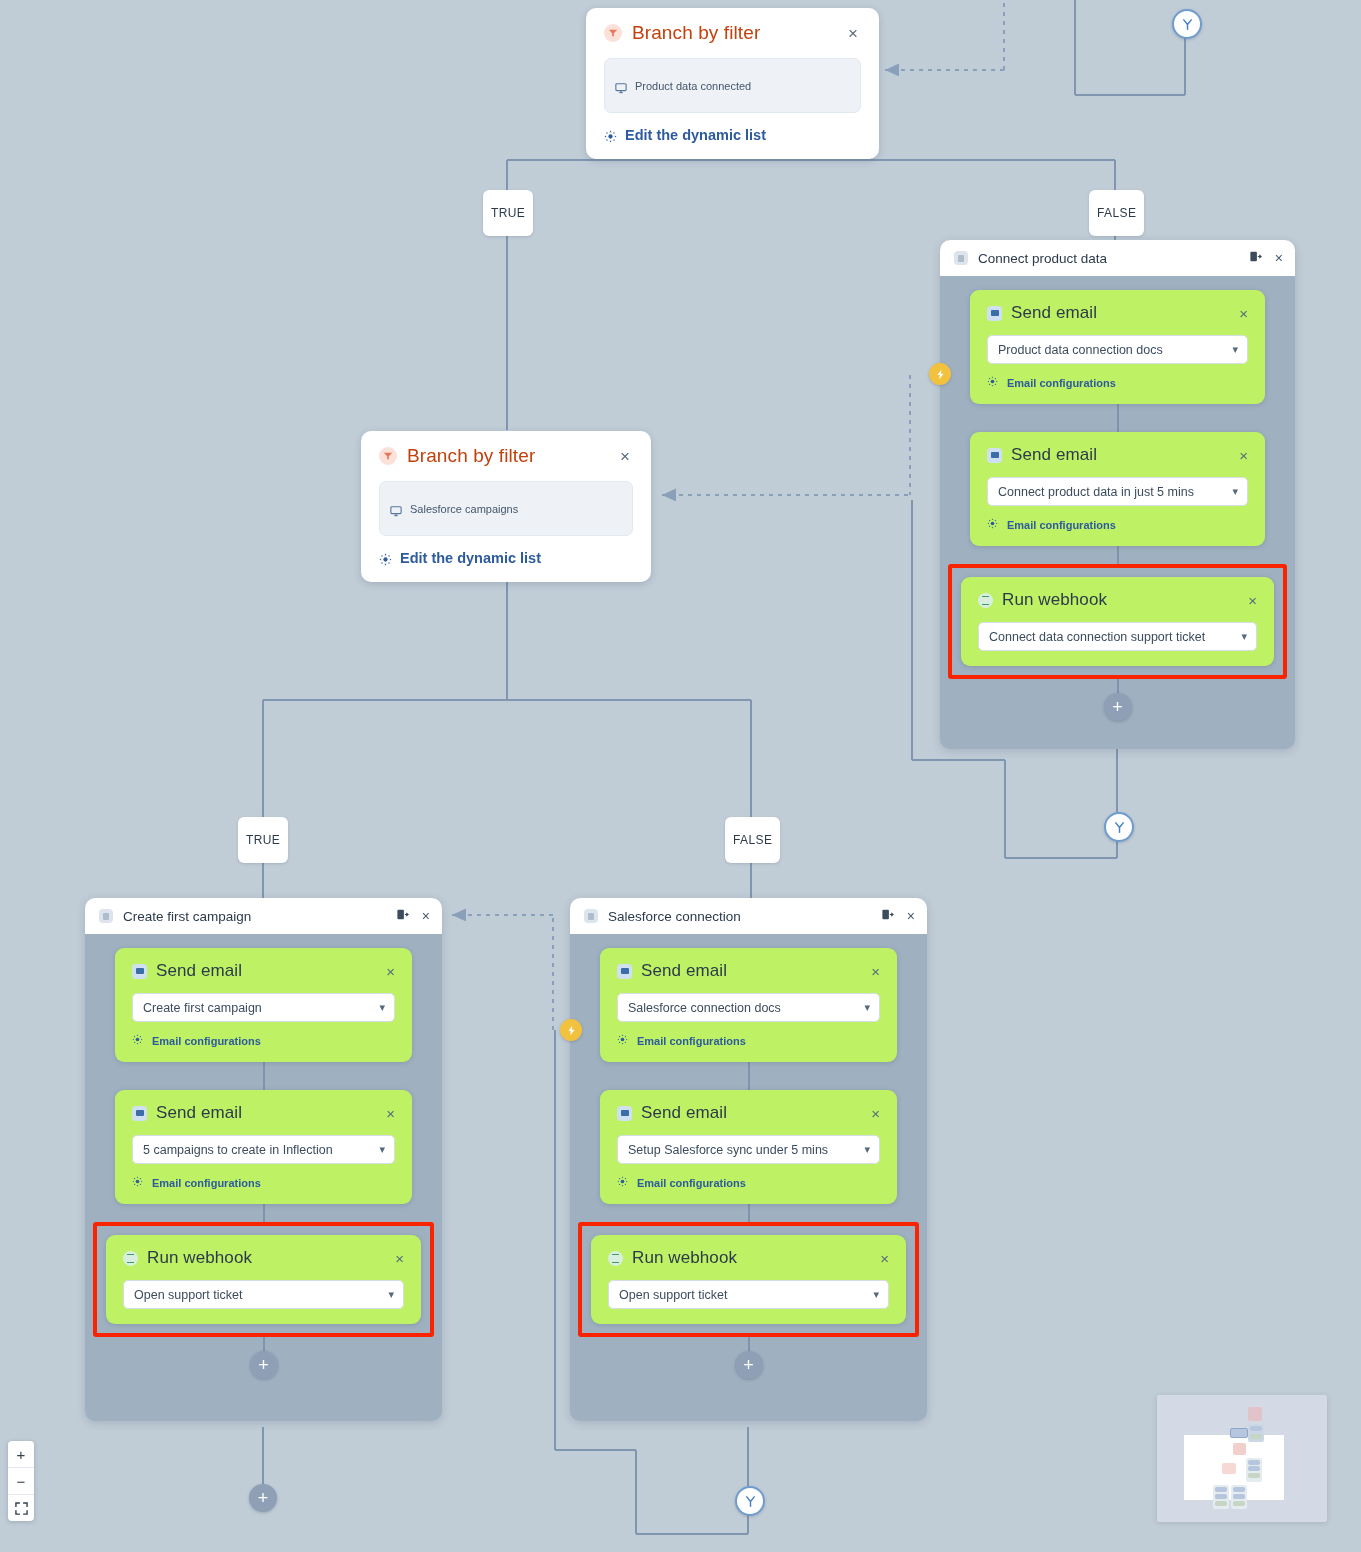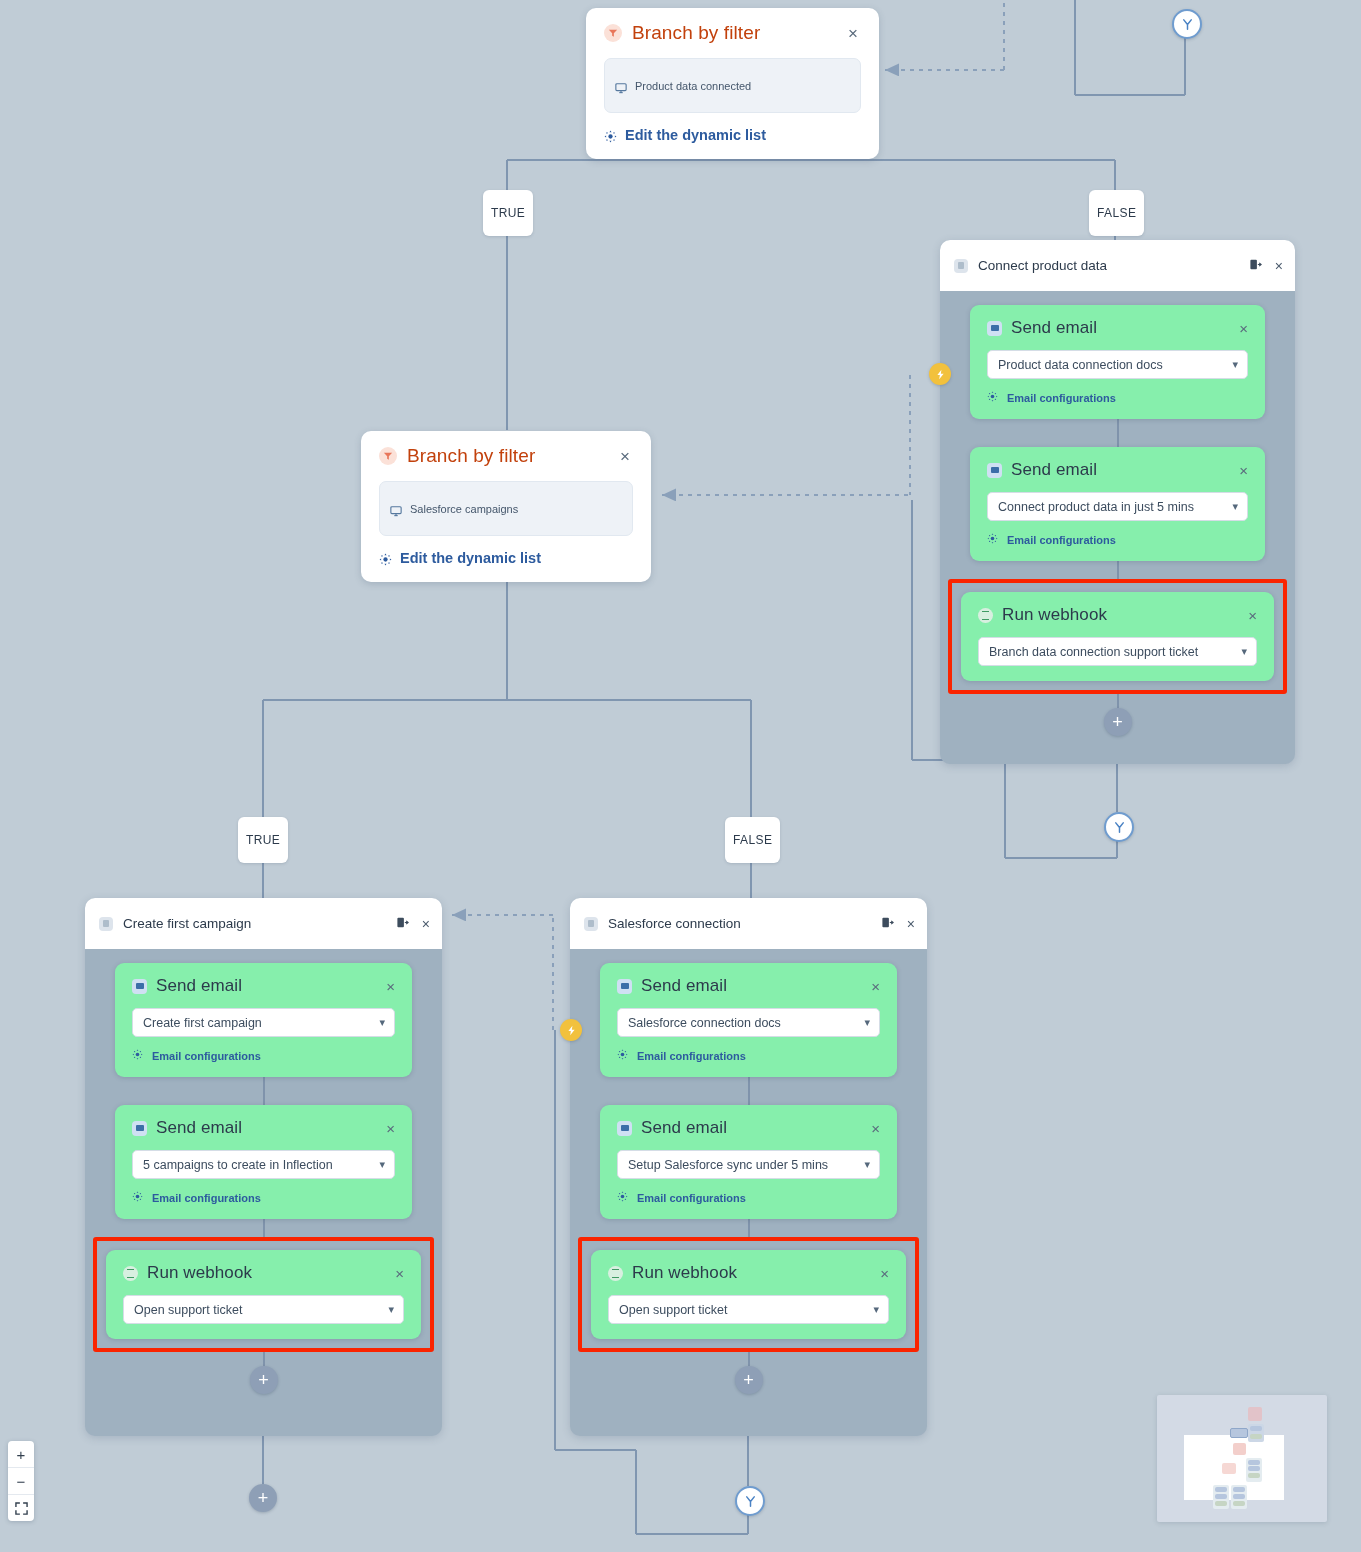--- a/index.html
+++ b/index.html
@@ -61,40 +61,40 @@
 
   
   .group {
     position: absolute;
     border-radius: 10px;
     background: #9fb1c0;
     box-shadow: 0 2px 8px rgba(60,80,110,.20);
     overflow: hidden;
   }
   .group-head {
-    height: 51px; background: #ffffff;
+    height: 36px; background: #ffffff;
     display: flex; align-items: center;
     padding: 0 12px 0 14px;
     box-sizing: border-box;
   }
   .group-title { font-size: 13.5px; color: #2c3a4b; margin-left: 10px; }
   .group-head-actions { margin-left: auto; display: flex; align-items: center; gap: 13px; }
   .group-icon-sq {
     width: 14px; height: 14px; border-radius: 4px;
     background: #dde4ec; flex: none;
     display: inline-flex; align-items: center; justify-content: center;
   }
   .group-icon-sq::after {
     content: ""; width: 6px; height: 7px; border-radius: 1px; background: #aebdcb;
   }
   .group-body { padding: 14px 30px 10px 30px; position: relative; }
 
   
   .step {
-    background: #86efac;
+    background: #bef264;
     border-radius: 9px;
     box-shadow: 0 1px 5px rgba(50,70,95,.22);
     padding: 13px 17px 15px 17px;
     position: relative;
     box-sizing: border-box;
   }
   .step-head { display: flex; align-items: center; }
   .step-title { font-size: 17px; color: #2c3a4b; margin-left: 9px; letter-spacing: .1px; }
   .step-close { margin-left: auto; color: #5a6b7d; font-size: 15px; line-height: 1; cursor: pointer; }
   .step-select {
@@ -403,21 +403,21 @@
       <div class="step-connector" style="height:18px;"></div>
 
       <div class="highlight-box" style="margin:0 -22px;">
         <div class="step">
           <div class="step-head">
             <span class="icon-webhook"></span>
             <span class="step-title">Run webhook</span>
             <span class="step-close">×</span>
           </div>
           <div class="step-select">
-            <span>Branch data connection support ticket</span>
+            <span>Connect data connection support ticket</span>
             <span class="chev">▾</span>
           </div>
         </div>
       </div>
 
       <div class="step-connector" style="height:14px;"></div>
       <div class="add-btn">+</div>
       <div style="height:18px;"></div>
     </div>
   </div>

